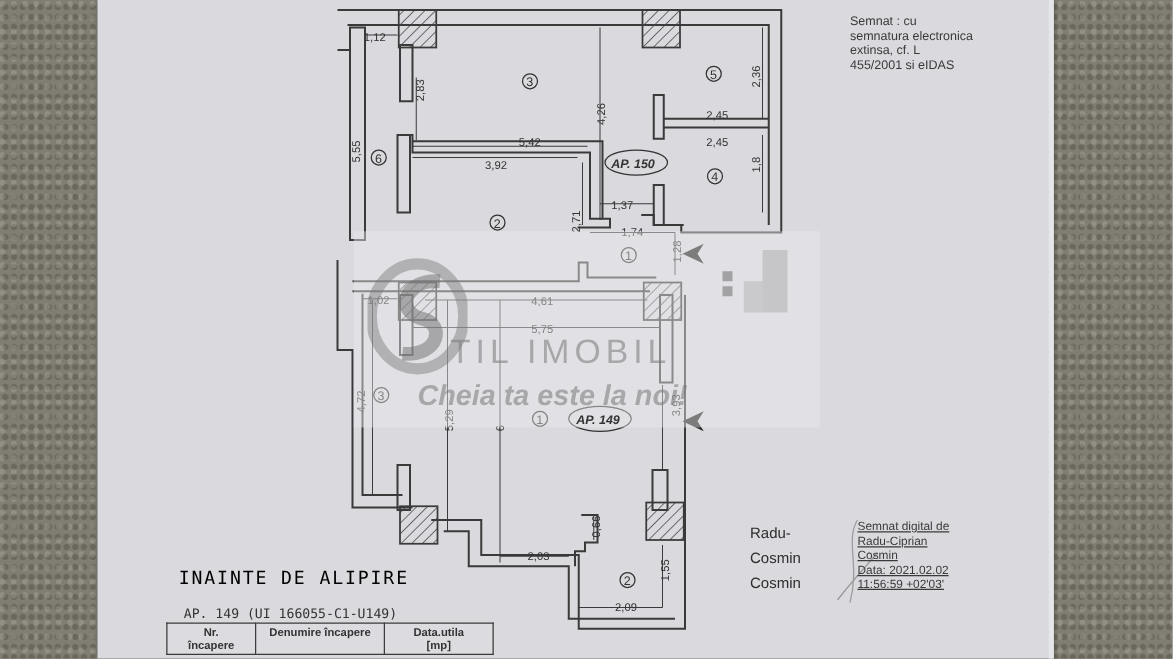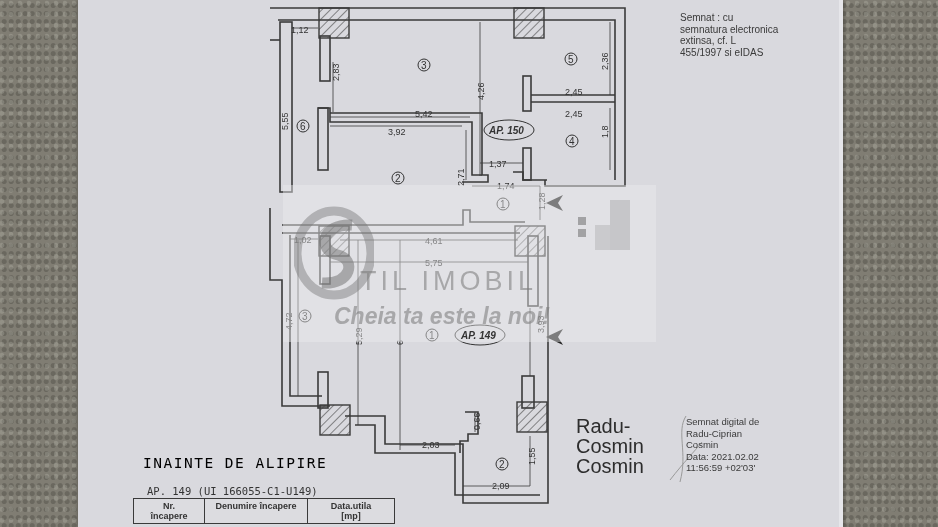--- a/index.html
+++ b/index.html
@@ -20,26 +20,26 @@
       background:#d9d9de;
       box-shadow: 0 0 4px rgba(0,0,0,0.35);
     }
     .paper-edge { position:absolute; left:839px; top:0; width:4px; height:527px; background:#e6e6ea; }
     .plan { position:absolute; left:0; top:0; }
     .sig-top {
       position:absolute; left:680px; top:12px;
       font-size:10px; line-height:11.5px; color:#3a3a3a;
     }
     .sig-name {
-      position:absolute; left:576px; top:416px;
-      font-size:20px; line-height:20px; color:#2d2d2d;
+      position:absolute; left:600px; top:416px;
+      font-size:12px; line-height:20px; color:#2d2d2d;
     }
     .sig-digital {
       position:absolute; left:686px; top:416px;
-      font-size:9.5px; line-height:11.5px; color:#3a3a3a;
+      font-size:9.5px; line-height:11.5px; color:#3a3a3a;text-decoration:underline;
     }
     .sig-stroke { position:absolute; left:666px; top:412px; }
     .title-main {
       position:absolute; left:143px; top:455px;
       font-family:"DejaVu Sans Mono", monospace; font-size:14.5px; letter-spacing:1.5px; color:#000000;
     }
     .title-sub {
       position:absolute; left:147px; top:485px;
       font-family:"DejaVu Sans Mono", monospace; font-size:10.5px; color:#333;
     }
@@ -214,21 +214,21 @@
   <g font-family="Liberation Sans, sans-serif" font-size="10" font-style="italic" font-weight="bold" fill="#333">
     <text x="489" y="134">AP. 150</text>
     <text x="461" y="339">AP. 149</text>
   </g>
 </svg>
 
 <div class="sig-top">
   <div>Semnat : cu</div>
   <div>semnatura electronica</div>
   <div>extinsa, cf. L</div>
-  <div>455/1997 si eIDAS</div>
+  <div>455/2001 si eIDAS</div>
 </div>
 
 <div class="sig-name">
   <div>Radu-</div>
   <div>Cosmin</div>
   <div>Cosmin</div>
 </div>
 <svg class="sig-stroke" width="40" height="75">
   <path d="M20 4 C10 20 22 40 14 70 M4 68 C18 50 28 40 36 30" stroke="#9a9a9a" stroke-width="1" fill="none"></path>
 </svg>

